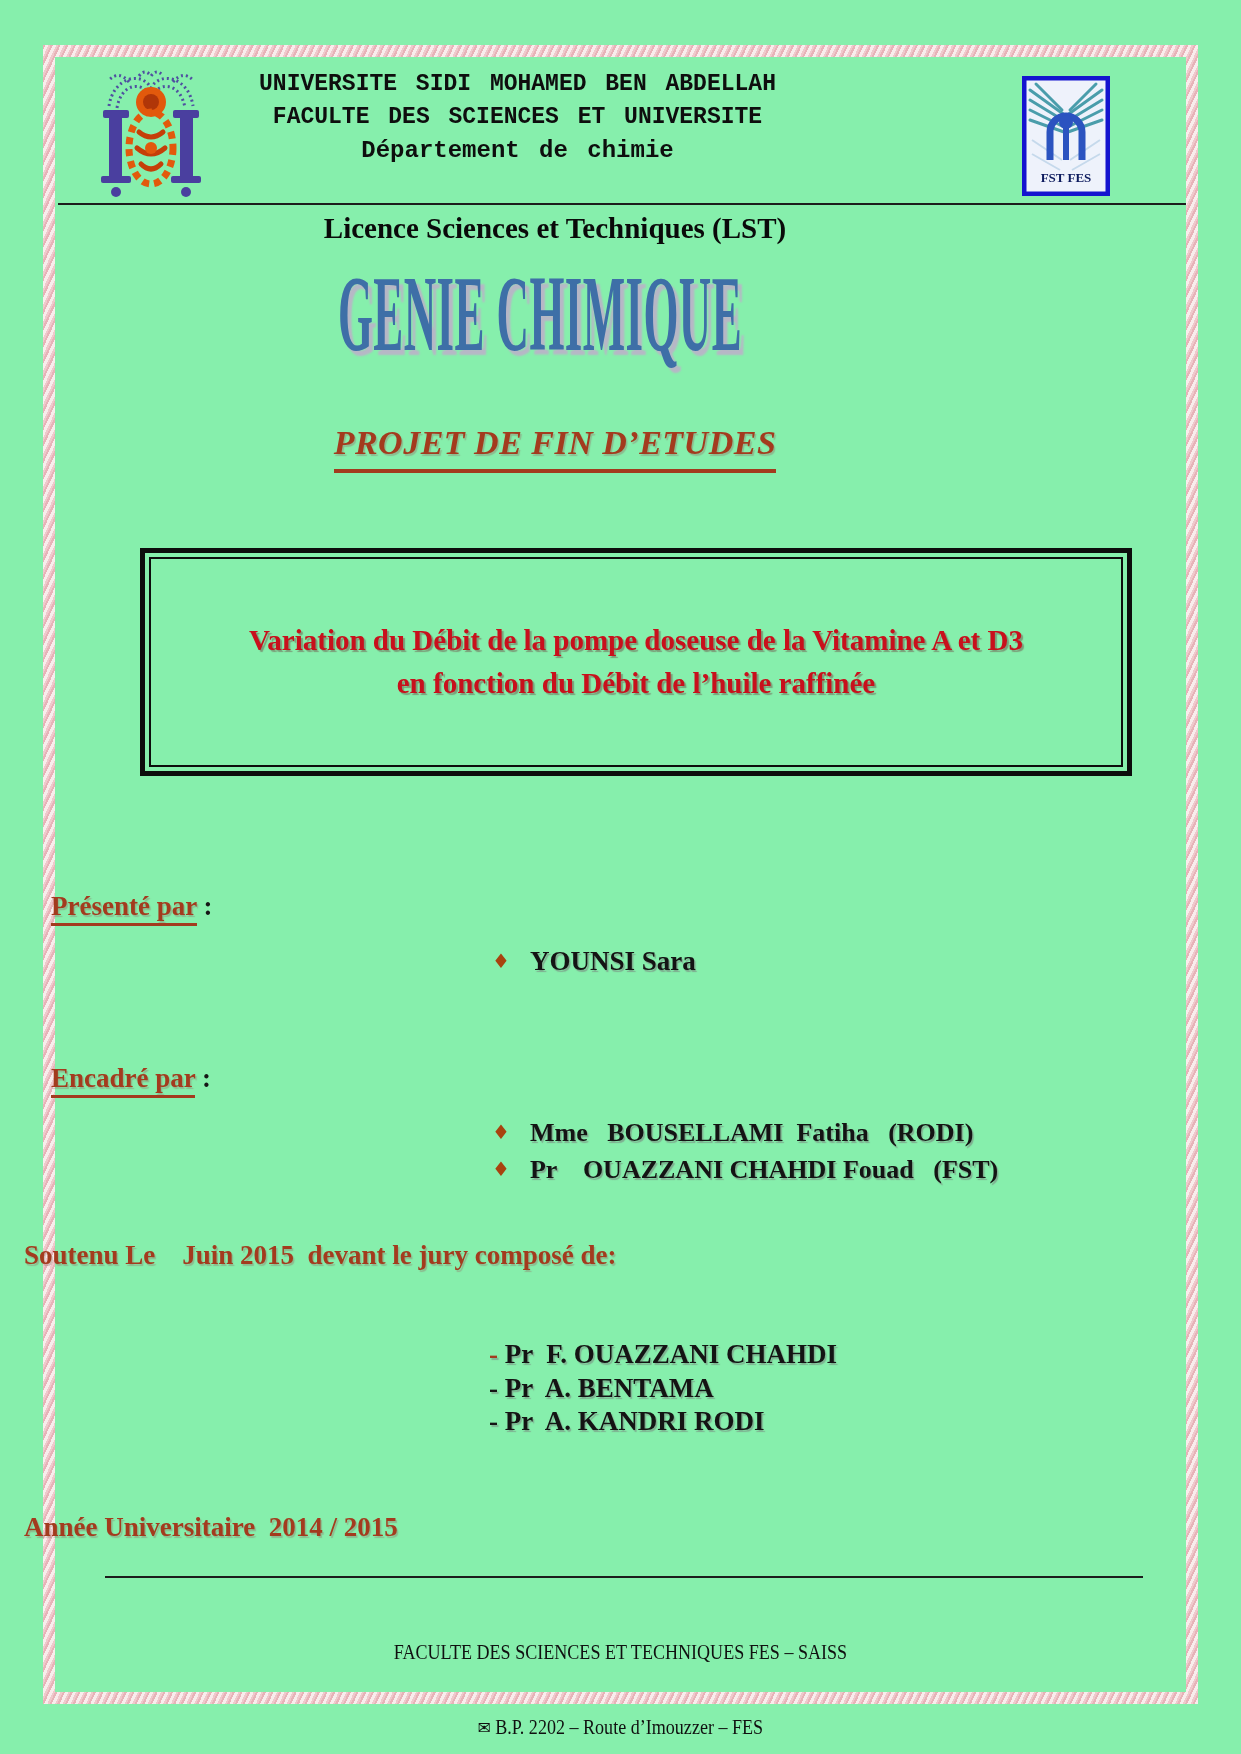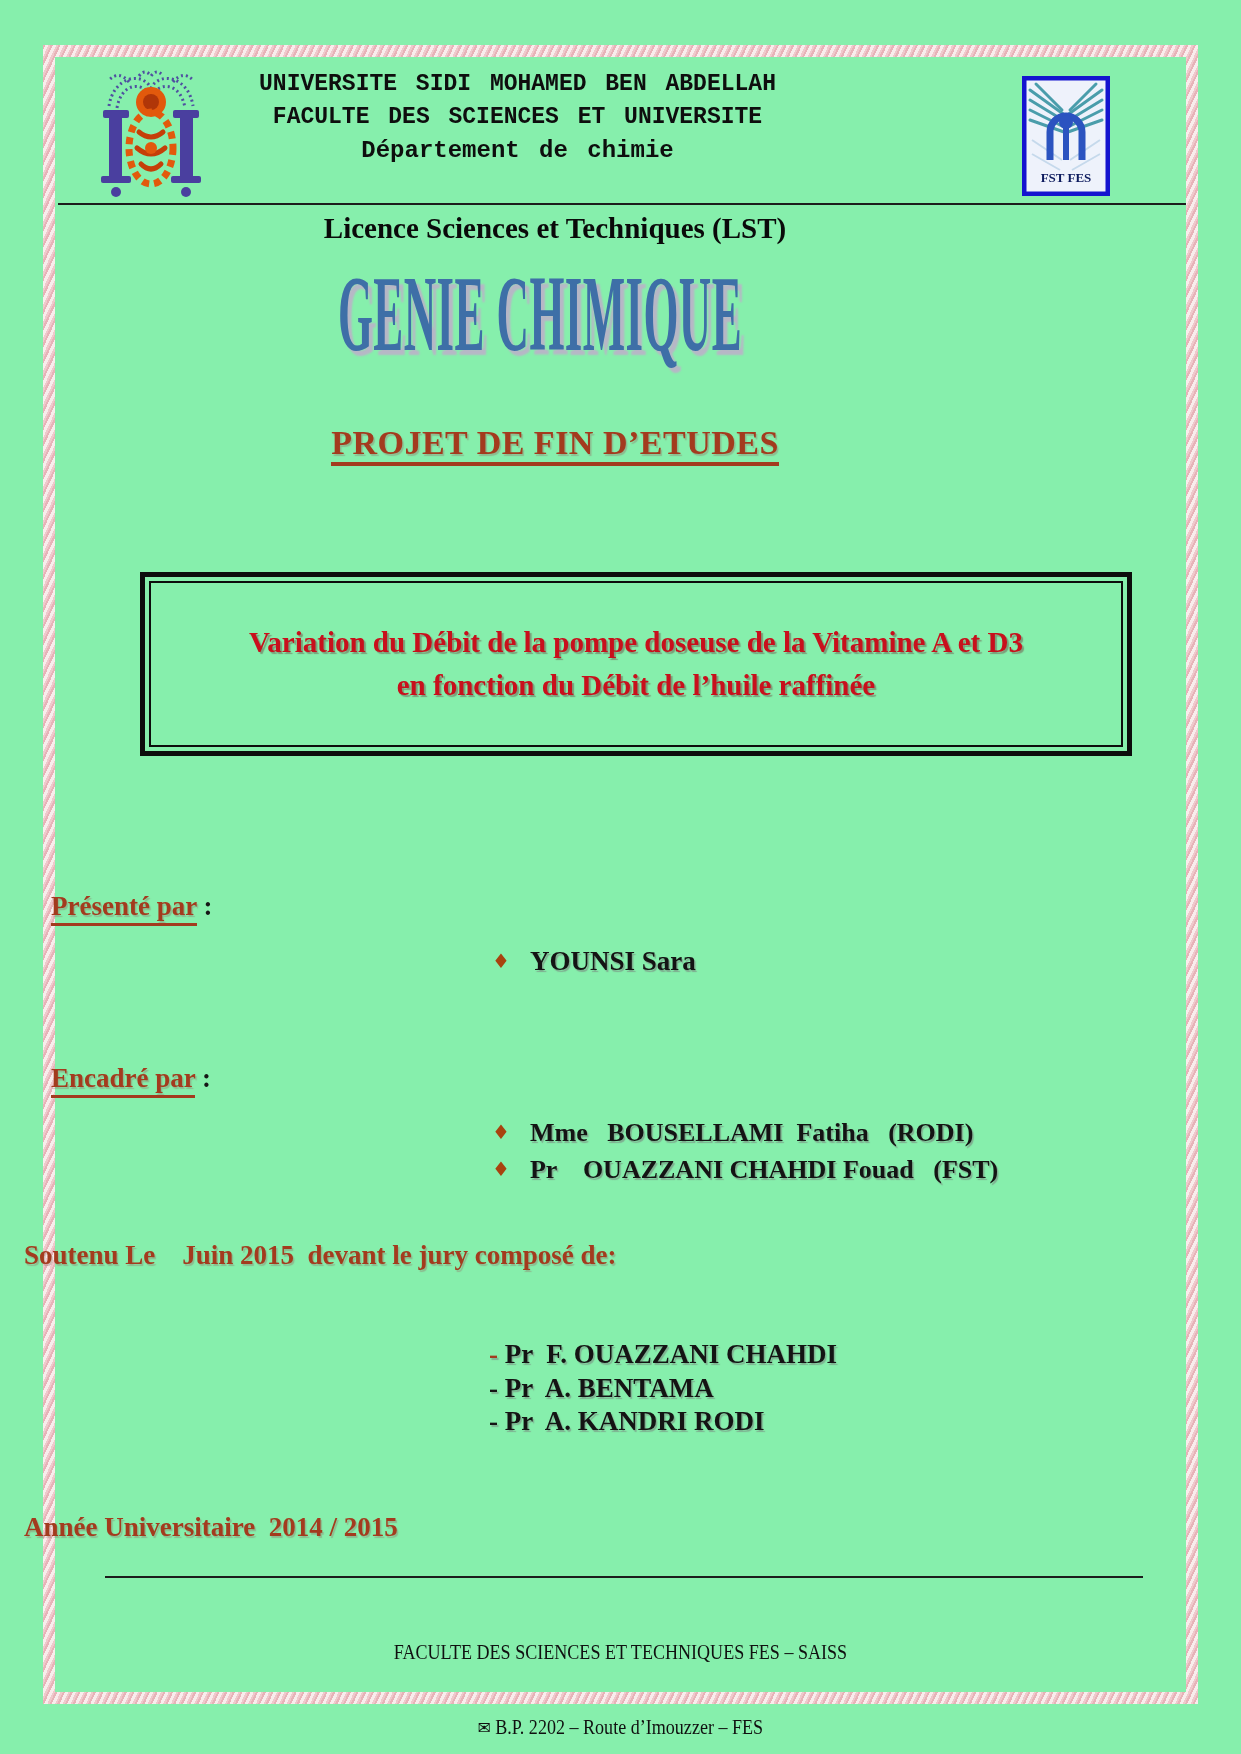--- a/index.html
+++ b/index.html
@@ -23,23 +23,23 @@
   .licence{position:absolute;top:212px;left:150px;width:810px;text-align:center;
     font-size:29px;font-weight:bold;color:#0a0a0a;}
   .genie{
     position:absolute;top:260px;left:0;width:1080px;text-align:center;
     font-size:107px;line-height:1.02;font-weight:bold;letter-spacing:1px;
     transform:scaleX(0.42);transform-origin:540px 0;white-space:pre;
     text-shadow:10px 5px 3px #b7b7c6;
   }
   .projet{position:absolute;top:424px;left:155px;width:800px;text-align:center;
     font-size:34px;font-weight:bold;letter-spacing:.5px;}
-  .projet .u{border-bottom:4px solid currentColor;padding-bottom:1px;}
+  .projet .u{border-bottom:4px solid currentColor;padding-bottom:8px;font-style:italic;}
   
-  .tbox{position:absolute;top:572px;left:140px;width:992px;height:184px;
+  .tbox{position:absolute;top:548px;left:140px;width:992px;height:228px;
     border:5px solid #0d0d0d;box-sizing:border-box;padding:4px;}
   .tbox-inner{border:2px solid #0d0d0d;width:100%;height:100%;box-sizing:border-box;
     display:flex;flex-direction:column;justify-content:center;align-items:center;}
   .tbox-line{font-size:29px;font-weight:bold;line-height:43px;
     text-shadow:2px 2px 1px rgba(110,60,60,.45);white-space:pre;}
   
   .center-row{position:absolute;text-align:left;font-weight:bold;white-space:pre;padding-left:24px;}
   .hd{font-size:27px;font-weight:bold;}
   .hd .u{border-bottom:3px solid currentColor;padding-bottom:2px;}
   .hd .colon{color:#151515;}

